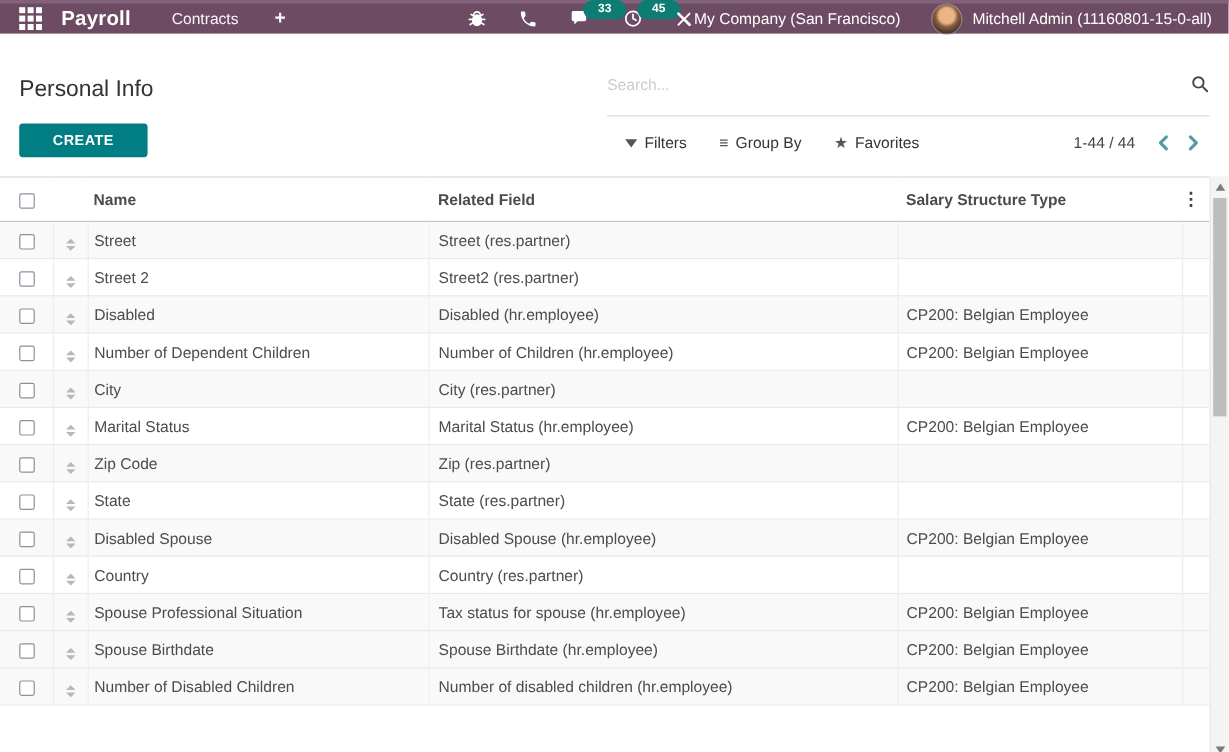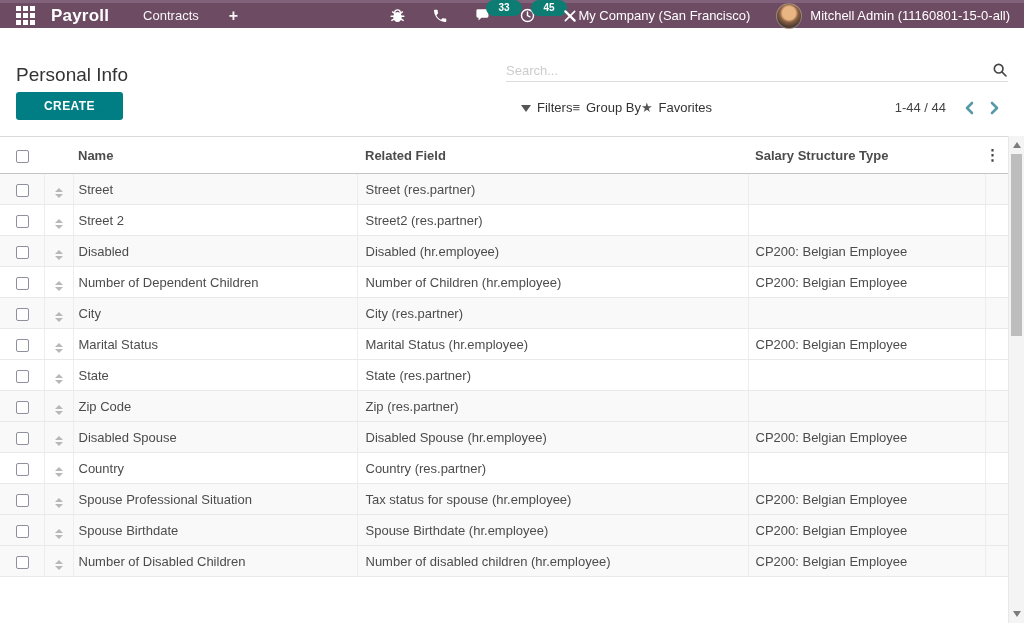--- a/index.html
+++ b/index.html
@@ -29,31 +29,31 @@
   .avatar {
     width:26px; height:26px; border-radius:50%; margin-right:8px; flex:0 0 auto;
     background:radial-gradient(circle at 50% 38%, #e8b583 0 34%, #8a5f42 48%, #4a3a30 72%, #2f2824 100%);
     border:1px solid rgba(255,255,255,.35);
   }
   .user { cursor:pointer; }
 
   
   .cp-top { display:flex; justify-content:space-between; align-items:flex-start; padding:13px 16px 0 16px;margin-top:20px; }
   .page-title { font-size:19px; font-weight:400; color:#333; margin-top:3px; }
-  .searchbox { width:502px; border-bottom:1px solid #dcdcdc; display:flex; align-items:center; padding-bottom:3px; margin-top:1px; }
+  .searchbox { width:502px; border-bottom:1px solid #dcdcdc; display:flex; align-items:center; padding-bottom:18px; margin-top:1px; }
   .searchbox input { border:none; outline:none; flex:1; font-size:13px; font-family:"Liberation Sans",sans-serif; color:#555; background:transparent; }
   .searchbox input::placeholder { color:#ccc; }
   .cp-bottom { position:relative; height:50px; }
   .btn-create {
     position:absolute; left:16px; top:6px; background:#017e84; color:#fff; border:none;
     font-family:"Liberation Sans",sans-serif; font-size:12px; font-weight:700; letter-spacing:.4px;
     padding:7px 28px; border-radius:3px; cursor:pointer;
   }
   .dl-icon { position:absolute; left:92px; top:12px; cursor:pointer; }
-  .view-switches { position:absolute; left:521px; top:14px; display:flex; font-size:13px; color:#333; font-weight:500; }
+  .view-switches { position:absolute; left:521px; top:14px; display:flex; gap:27px; font-size:13px; color:#333; font-weight:500; }
   .vs-item { display:flex; align-items:center; gap:6px; cursor:pointer; }
   .vs-item .glyph { color:#555; font-style:normal; }
   .funnel { width:0; height:0; border-left:5px solid transparent; border-right:5px solid transparent; border-top:7px solid #555; display:inline-block; margin-top:1px; }
   .pager { position:absolute; right:24px; top:14px; display:flex; align-items:center; gap:18px; font-size:13px; color:#444; }
   .pager .chevrons { display:flex; gap:16px; align-items:center; }
   .pager svg { cursor:pointer; }
 
   
   .list-area { position:relative; height:487px; }
   table.o-list { border-collapse:collapse; table-layout:fixed; width:1008px; font-size:13px; color:#4c4c4c; }
@@ -283,43 +283,43 @@
       <span class="handle">
                 <i class="tri-up"></i>
                 <i class="tri-dn"></i>
               </span>
     </td>
     <td class="c-name">Marital Status</td>
     <td class="c-rel">Marital Status (hr.employee)</td>
     <td class="c-sal">CP200: Belgian Employee</td>
     <td class="c-dots"></td>
   </tr>
+          <tr class="list-row stripe">
+    <td class="c-cb"><span class="cb"></span></td>
+    <td class="c-handle">
+      <span class="handle">
+                <i class="tri-up"></i>
+                <i class="tri-dn"></i>
+              </span>
+    </td>
+    <td class="c-name">Zip Code</td>
+    <td class="c-rel">Zip (res.partner)</td>
+    <td class="c-sal"></td>
+    <td class="c-dots"></td>
+  </tr>
           <tr class="list-row">
     <td class="c-cb"><span class="cb"></span></td>
     <td class="c-handle">
       <span class="handle">
                 <i class="tri-up"></i>
                 <i class="tri-dn"></i>
               </span>
     </td>
     <td class="c-name">State</td>
     <td class="c-rel">State (res.partner)</td>
-    <td class="c-sal"></td>
-    <td class="c-dots"></td>
-  </tr>
-          <tr class="list-row stripe">
-    <td class="c-cb"><span class="cb"></span></td>
-    <td class="c-handle">
-      <span class="handle">
-                <i class="tri-up"></i>
-                <i class="tri-dn"></i>
-              </span>
-    </td>
-    <td class="c-name">Zip Code</td>
-    <td class="c-rel">Zip (res.partner)</td>
     <td class="c-sal"></td>
     <td class="c-dots"></td>
   </tr>
           <tr class="list-row stripe">
     <td class="c-cb"><span class="cb"></span></td>
     <td class="c-handle">
       <span class="handle">
                 <i class="tri-up"></i>
                 <i class="tri-dn"></i>
               </span>

